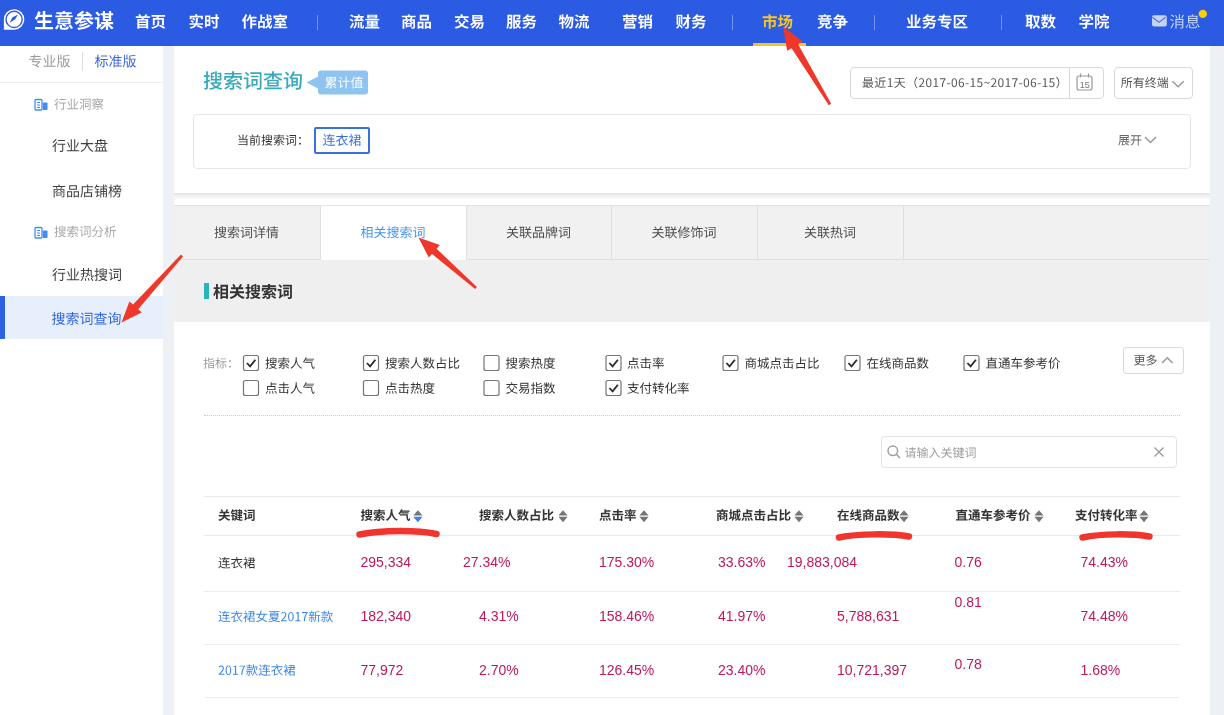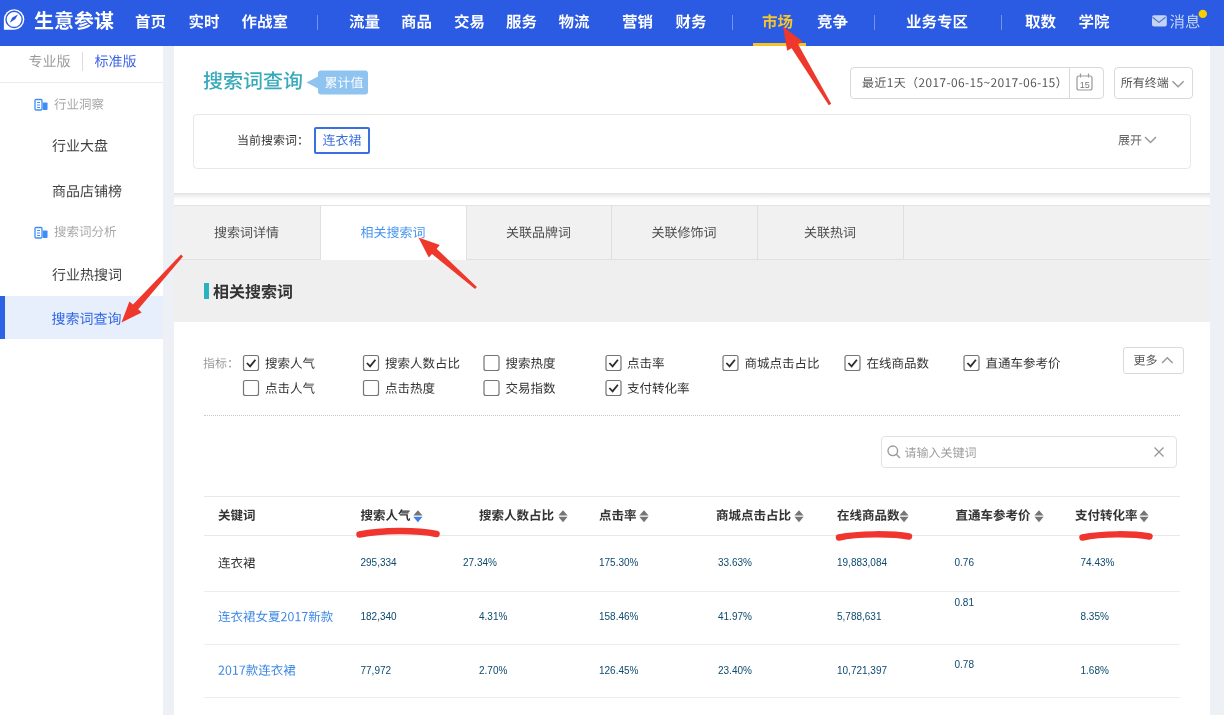--- a/index.html
+++ b/index.html
@@ -1,18 +1,18 @@
 <!DOCTYPE html>
 <html><head><meta charset="utf-8">
 <style>
 *{margin:0;padding:0;box-sizing:border-box}
 html,body{width:1224px;height:715px;overflow:hidden}
 body{font-family:"Liberation Sans",sans-serif;background:#EDF0F4;position:relative}
 .abs{position:absolute}
-.num{position:absolute;font-size:10px;color:#0c4a6e;line-height:13px;white-space:nowrap}
+.num{position:absolute;font-size:14px;color:#be185d;line-height:13px;white-space:nowrap}
 </style></head>
 <body>
 
 <div class="abs" style="left:0;top:0;width:1224px;height:46px;background:#2B5AE3"></div>
 <div class="abs" style="left:753px;top:42.5px;width:53px;height:3px;background:#F5C325"></div>
 <div class="abs" style="left:317px;top:15px;width:1px;height:15px;background:rgba(255,255,255,.35)"></div>
 <div class="abs" style="left:732px;top:15px;width:1px;height:15px;background:rgba(255,255,255,.35)"></div>
 <div class="abs" style="left:874px;top:15px;width:1px;height:15px;background:rgba(255,255,255,.35)"></div>
 <div class="abs" style="left:1001px;top:15px;width:1px;height:15px;background:rgba(255,255,255,.35)"></div>
 
@@ -54,30 +54,30 @@
 <div class="abs" style="left:204px;top:496px;width:976px;height:1px;background:#E9E9E9"></div>
 <div class="abs" style="left:204px;top:534.5px;width:976px;height:1px;background:#E9E9E9"></div>
 <div class="abs" style="left:204px;top:590.5px;width:976px;height:1px;background:#EDEDED"></div>
 <div class="abs" style="left:204px;top:643.5px;width:976px;height:1px;background:#EDEDED"></div>
 <div class="abs" style="left:204px;top:697px;width:976px;height:1px;background:#EDEDED"></div>
 
 <div class="num" style="left:360.5px;top:556.2px">295,334</div>
 <div class="num" style="left:463px;top:556.2px">27.34%</div>
 <div class="num" style="left:599px;top:556.2px">175.30%</div>
 <div class="num" style="left:718px;top:556.2px">33.63%</div>
-<div class="num" style="left:837px;top:556.2px">19,883,084</div>
+<div class="num" style="left:787px;top:556.2px">19,883,084</div>
 <div class="num" style="left:954.5px;top:556.2px">0.76</div>
 <div class="num" style="left:1080.5px;top:556.2px">74.43%</div>
 <div class="num" style="left:360.5px;top:610px">182,340</div>
 <div class="num" style="left:479px;top:610px">4.31%</div>
 <div class="num" style="left:599px;top:610px">158.46%</div>
 <div class="num" style="left:718px;top:610px">41.97%</div>
 <div class="num" style="left:837px;top:610px">5,788,631</div>
 <div class="num" style="left:954.5px;top:596px">0.81</div>
-<div class="num" style="left:1080.5px;top:610px">8.35%</div>
+<div class="num" style="left:1080.5px;top:610px">74.48%</div>
 <div class="num" style="left:360.5px;top:663.8px">77,972</div>
 <div class="num" style="left:479px;top:663.8px">2.70%</div>
 <div class="num" style="left:599px;top:663.8px">126.45%</div>
 <div class="num" style="left:718px;top:663.8px">23.40%</div>
 <div class="num" style="left:837px;top:663.8px">10,721,397</div>
 <div class="num" style="left:954.5px;top:658px">0.78</div>
 <div class="num" style="left:1080.5px;top:663.8px">1.68%</div>
 
 <svg class="abs" style="left:0;top:0" width="1224" height="715" viewBox="0 0 1224 715">
 <defs>

